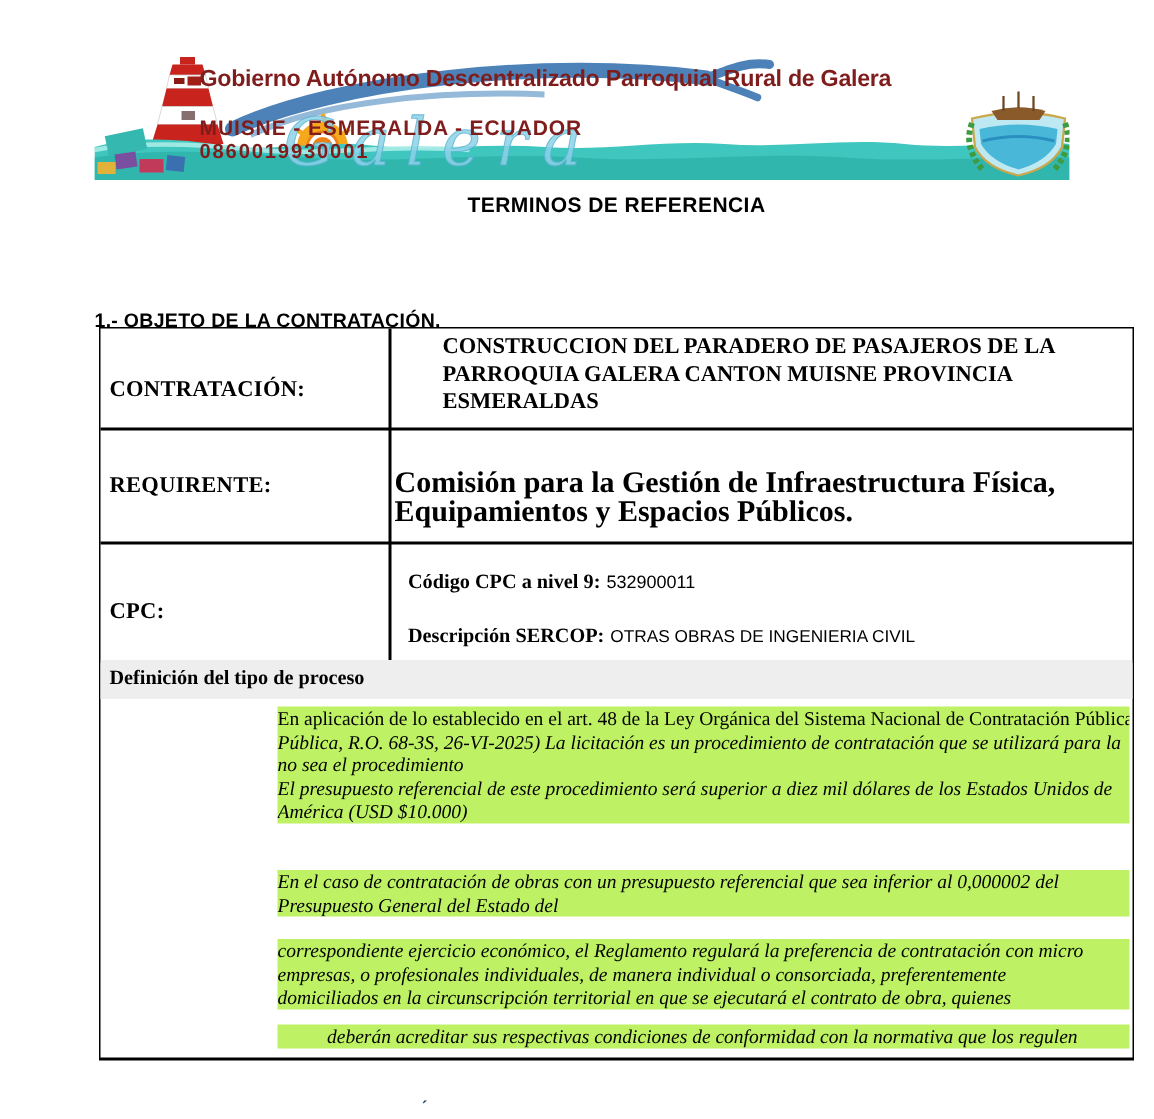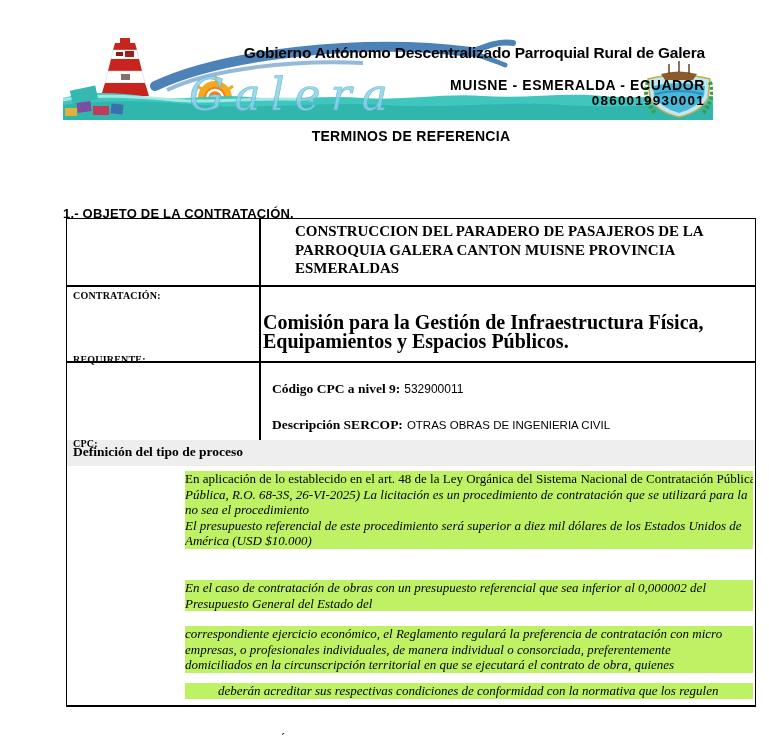--- a/index.html
+++ b/index.html
@@ -2,39 +2,39 @@
 <html><head>
 <meta charset="utf-8">
 <style>
   html,body{margin:0;padding:0;background:#ffffff;}
   .stage{position:relative;width:769px;height:746px;background:#ffffff;overflow:hidden;
          font-family:"Liberation Serif",serif;color:#000;}
 
   
   .banner{position:absolute;left:63px;top:36px;width:650px;height:84px;}
   .banner svg{position:absolute;left:0;top:0;}
-  .banner-text{position:absolute;left:70px;top:8px;width:572px;text-align:right;
-               font-family:"Liberation Sans",sans-serif;color:#000000;}
+  .banner-text{position:absolute;left:70px;top:8px;width:572px;text-align:left;
+               font-family:"Liberation Sans",sans-serif;color:#7f1d1d;}
   .bt1{font-size:15.5px;font-weight:bold;letter-spacing:-0.2px;white-space:nowrap;}
   .bt2{font-size:14px;font-weight:bold;letter-spacing:0.6px;margin-top:15px;}
   .bt3{font-size:13.5px;font-weight:bold;letter-spacing:1.2px;margin-top:0px;}
 
   
   .doc-title{position:absolute;left:66px;top:128px;width:690px;text-align:center;
              font-family:"Liberation Sans",sans-serif;font-weight:bold;font-size:14px;letter-spacing:0.3px;}
   .sec-head{position:absolute;left:63px;top:190px;
             font-family:"Liberation Sans",sans-serif;font-weight:bold;font-size:13px;letter-spacing:0.2px;margin-top:16px;}
 
   
   .tbl{position:absolute;left:66px;top:218px;width:690px;height:489px;
        border:1.5px solid #000;border-bottom-width:2.5px;box-sizing:border-box;}
   .vline{position:absolute;left:192px;top:0;width:1.5px;height:221px;background:#000;}
   .hline{position:absolute;left:0;width:100%;height:1.5px;background:#000;}
   .defrow{position:absolute;left:0;top:221px;width:100%;height:26px;background:#eeeeee;}
-  .lbl{position:absolute;left:6px;font-weight:bold;font-size:10px;letter-spacing:0.2px;margin-top:38px;}
+  .lbl{position:absolute;left:6px;font-weight:bold;font-size:15px;letter-spacing:0.2px;}
   .val-bold{position:absolute;left:196px;top:3px;width:452px;font-weight:bold;font-size:15px;line-height:18.5px;margin-left:32px;}
   .val-reg{position:absolute;left:196px;top:94px;width:467px;font-size:20px;line-height:19px;font-weight:bold;}
   .cpcline{position:absolute;left:205px;white-space:nowrap;}
   .cpcl{font-weight:bold;font-size:13.5px;}
   .cpcv-sans{font-family:"Liberation Sans",sans-serif;font-size:12px;}
   .defhead{position:absolute;left:6px;top:225px;font-weight:bold;font-size:13.5px;}
 
   
   .pgroup{position:absolute;left:118px;right:2px;background:#bef264;overflow:hidden;}
   .pl{white-space:nowrap;overflow:hidden;height:15.5px;line-height:15.5px;font-size:13px;}

